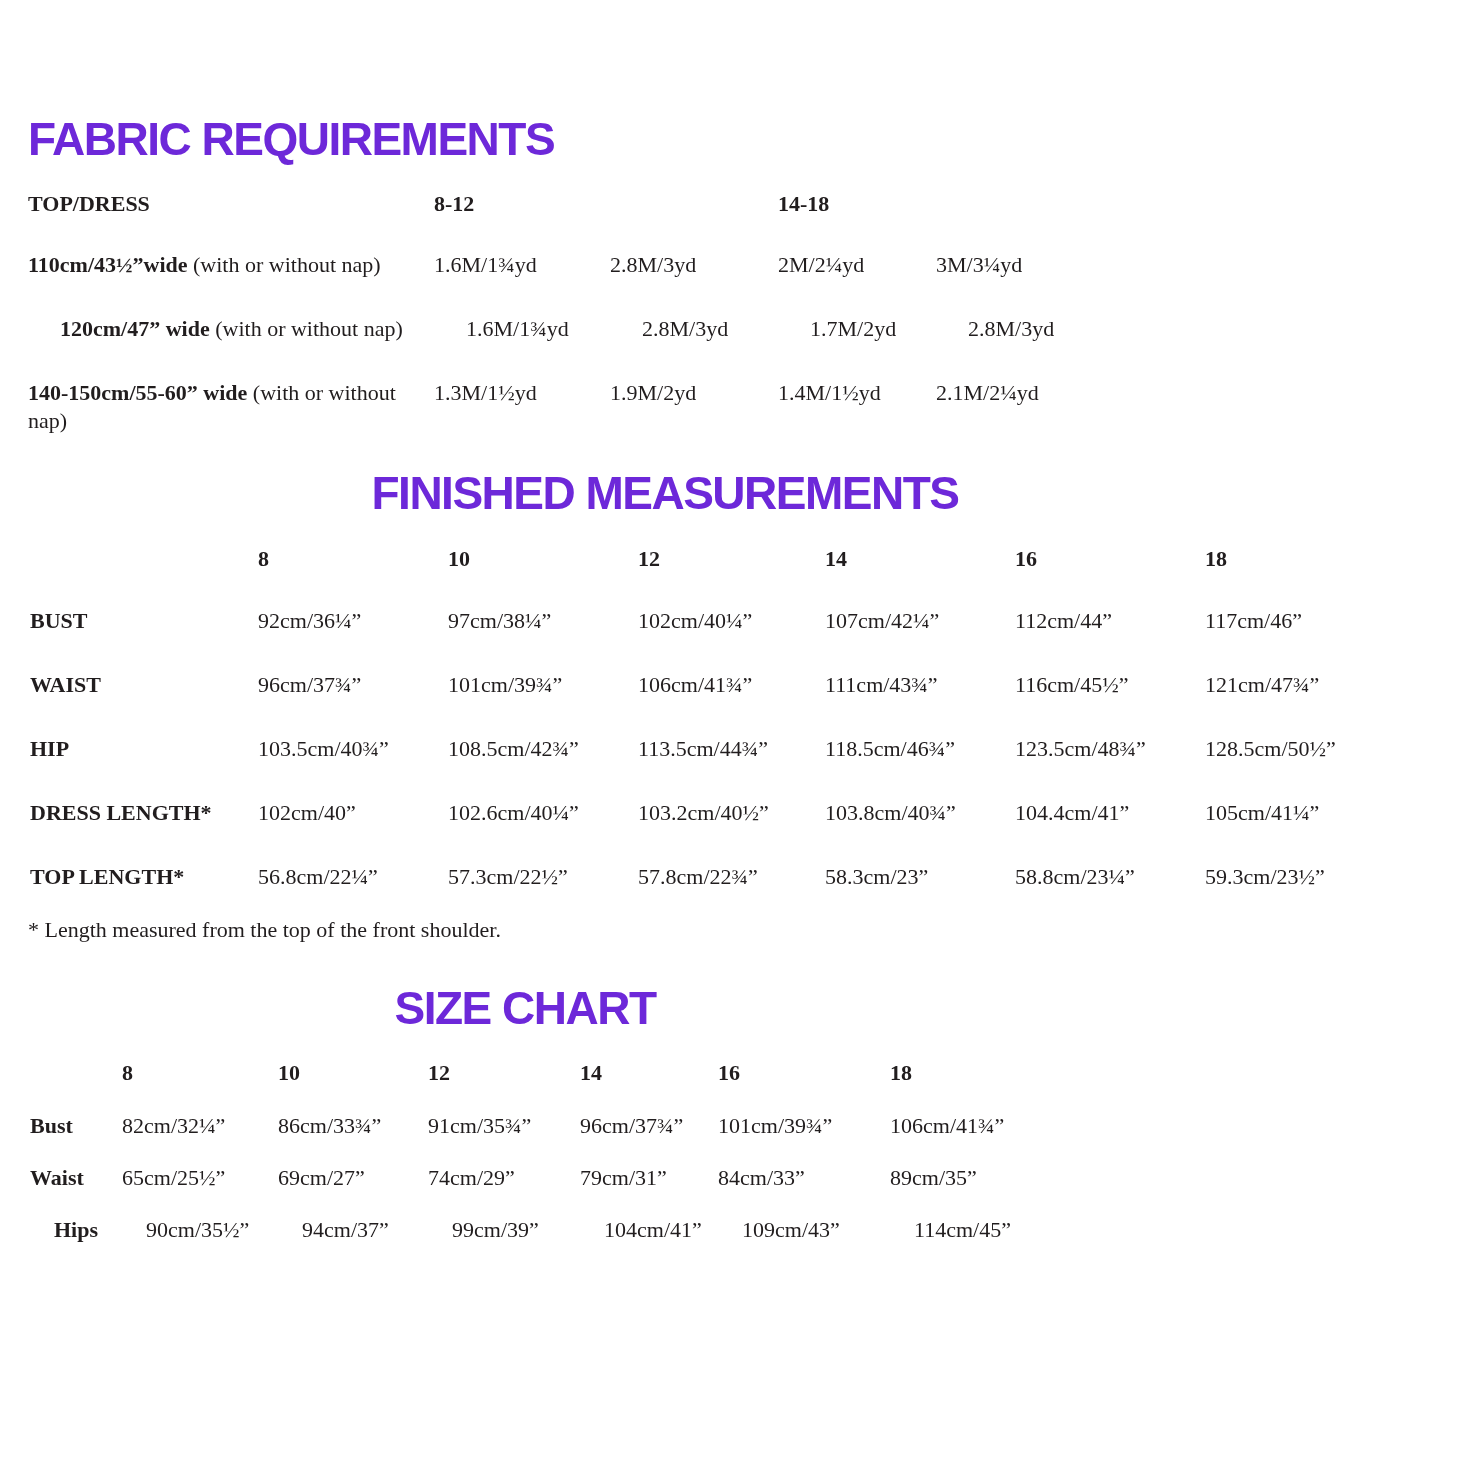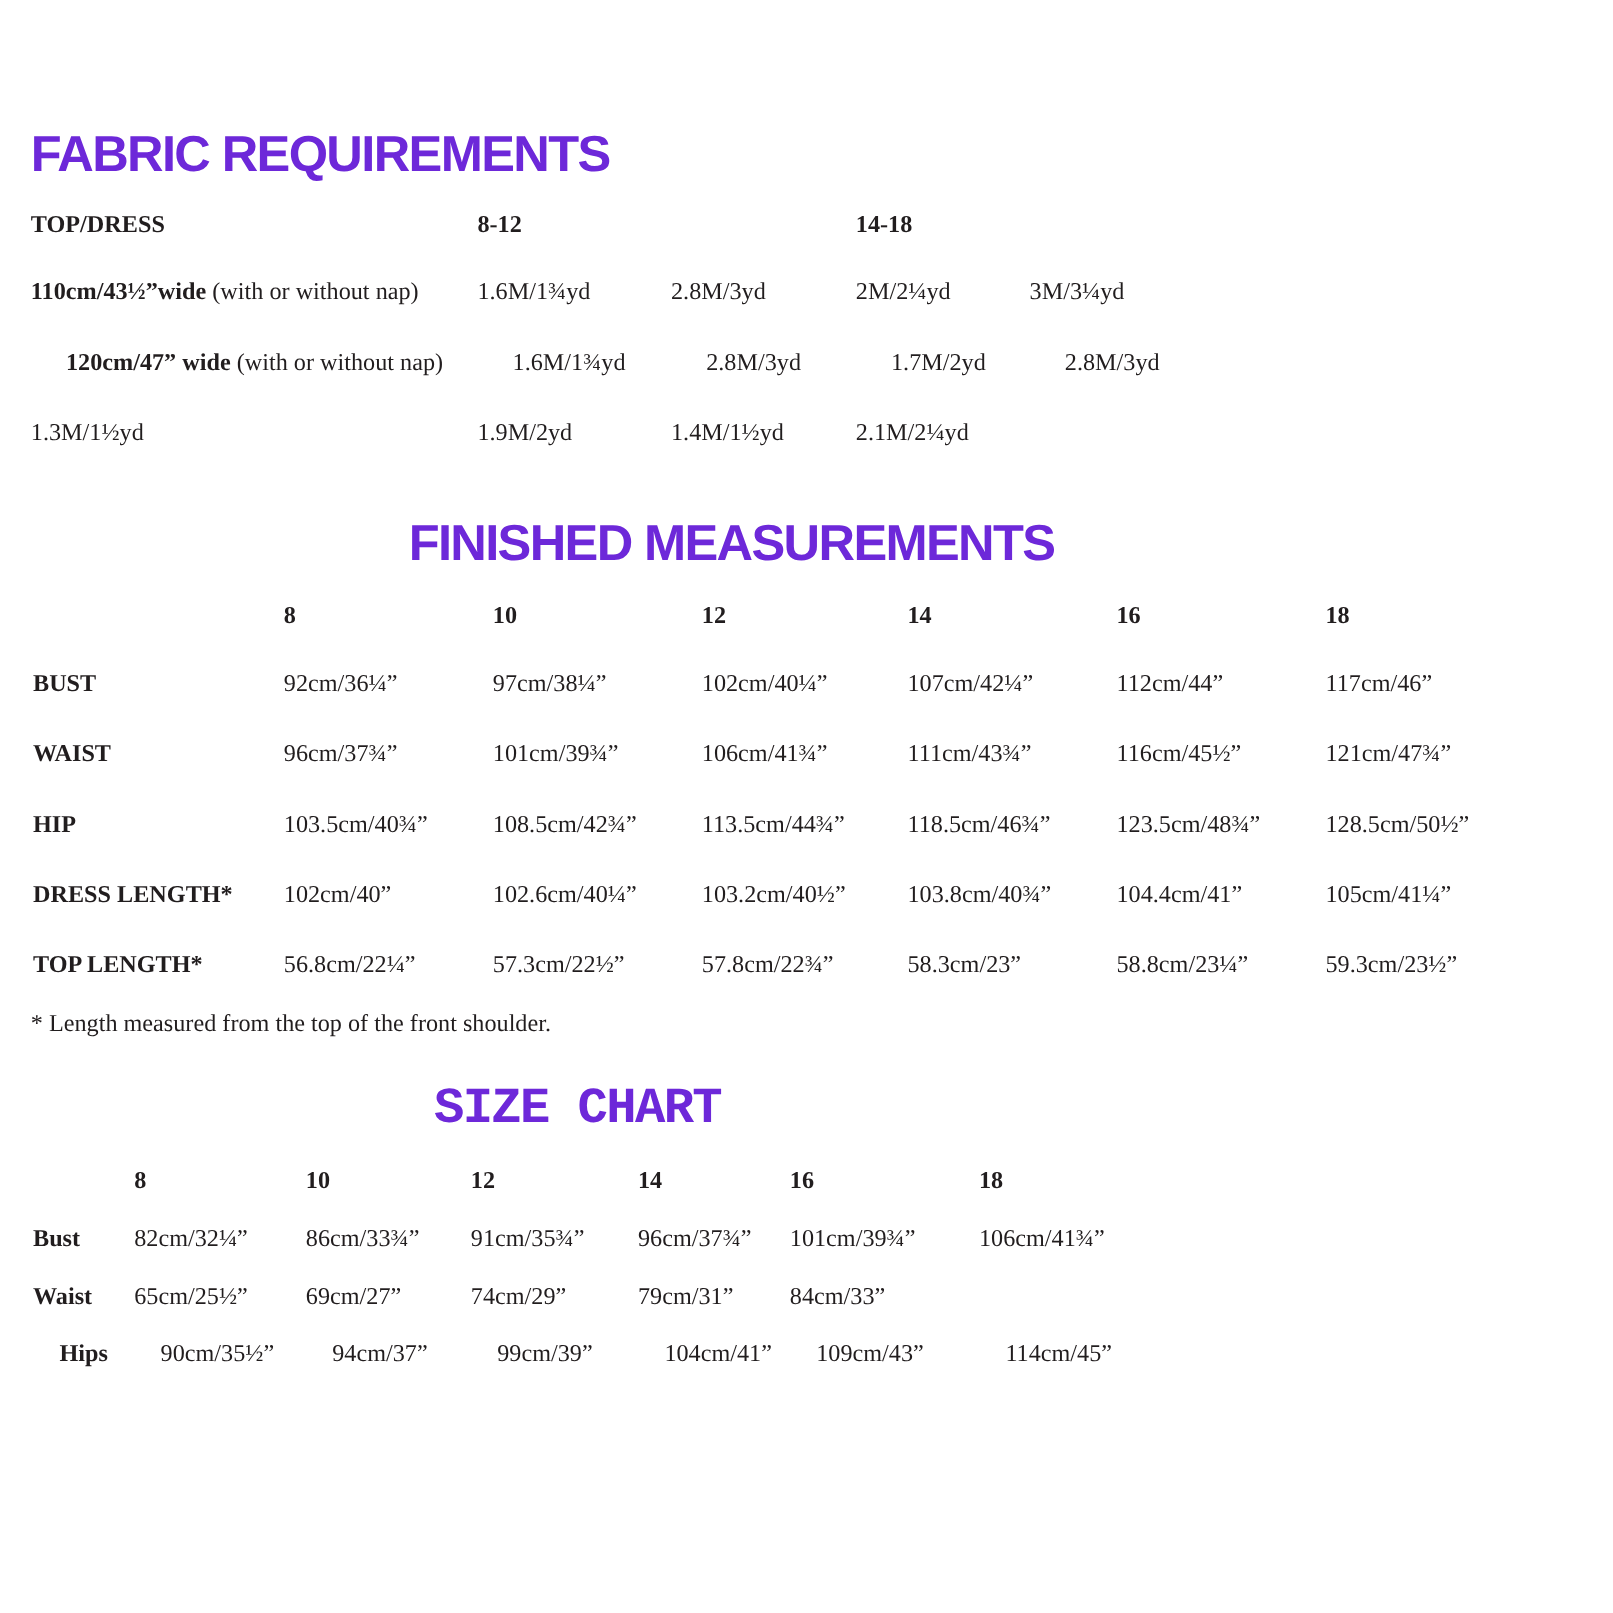--- a/index.html
+++ b/index.html
@@ -16,21 +16,21 @@
     font-family:"Liberation Sans", sans-serif;
     font-weight:bold;
     font-size:46px;
     letter-spacing:-1.5px;
     line-height:1;
     color:#6d28d9;
     white-space:nowrap;
   }
   #fabric-title   { left:28px; top:116px; }
   #finished-title { left:0; width:1330px; text-align:center; top:470px; }
-  #sizechart-title{ left:0; width:1050px; text-align:center; top:985px;font-family:Liberation Mono, monospace; }
+  #sizechart-title{ left:0; width:1050px; text-align:center; top:985px; }
 
   .row {
     position:absolute; right:0;
     display:grid;
     font-size:22px;
     line-height:28px;
     color:#211d1e;
   }
   .frow { left:28px; grid-template-columns:406px 176px 168px 158px auto; }
   .mrow { left:30px; grid-template-columns:228px 190px 190px 187px 190px 190px auto; }
@@ -92,20 +92,24 @@
       <span class="bold">120cm/47” wide</span>
       <span>(with or without nap)</span>
     </div>
     <div class="cell">1.6M/1¾yd</div>
     <div class="cell">2.8M/3yd</div>
     <div class="cell">1.7M/2yd</div>
     <div class="cell">2.8M/3yd</div>
   </div>
 
   <div id="fabric-row-2" class="row frow">
+    <div class="cell">
+      <span class="bold">140-150cm/55-60” wide</span>
+      <span>(with or without nap)</span>
+    </div>
     <div class="cell">1.3M/1½yd</div>
     <div class="cell">1.9M/2yd</div>
     <div class="cell">1.4M/1½yd</div>
     <div class="cell">2.1M/2¼yd</div>
   </div>
 
   <h1 id="finished-title" class="h-sans">FINISHED MEASUREMENTS</h1>
 
   <div id="finished-header" class="row mrow">
     <div class="cell"></div>
@@ -191,20 +195,21 @@
     <div class="cell">106cm/41¾”</div>
   </div>
 
   <div id="size-row-1" class="row srow">
     <div class="cell bold">Waist</div>
     <div class="cell">65cm/25½”</div>
     <div class="cell">69cm/27”</div>
     <div class="cell">74cm/29”</div>
     <div class="cell">79cm/31”</div>
     <div class="cell">84cm/33”</div>
+    <div class="cell">89cm/35”</div>
   </div>
 
   <div id="size-row-2" class="row srow">
     <div class="cell bold">Hips</div>
     <div class="cell">90cm/35½”</div>
     <div class="cell">94cm/37”</div>
     <div class="cell">99cm/39”</div>
     <div class="cell">104cm/41”</div>
     <div class="cell">109cm/43”</div>
     <div class="cell">114cm/45”</div>

